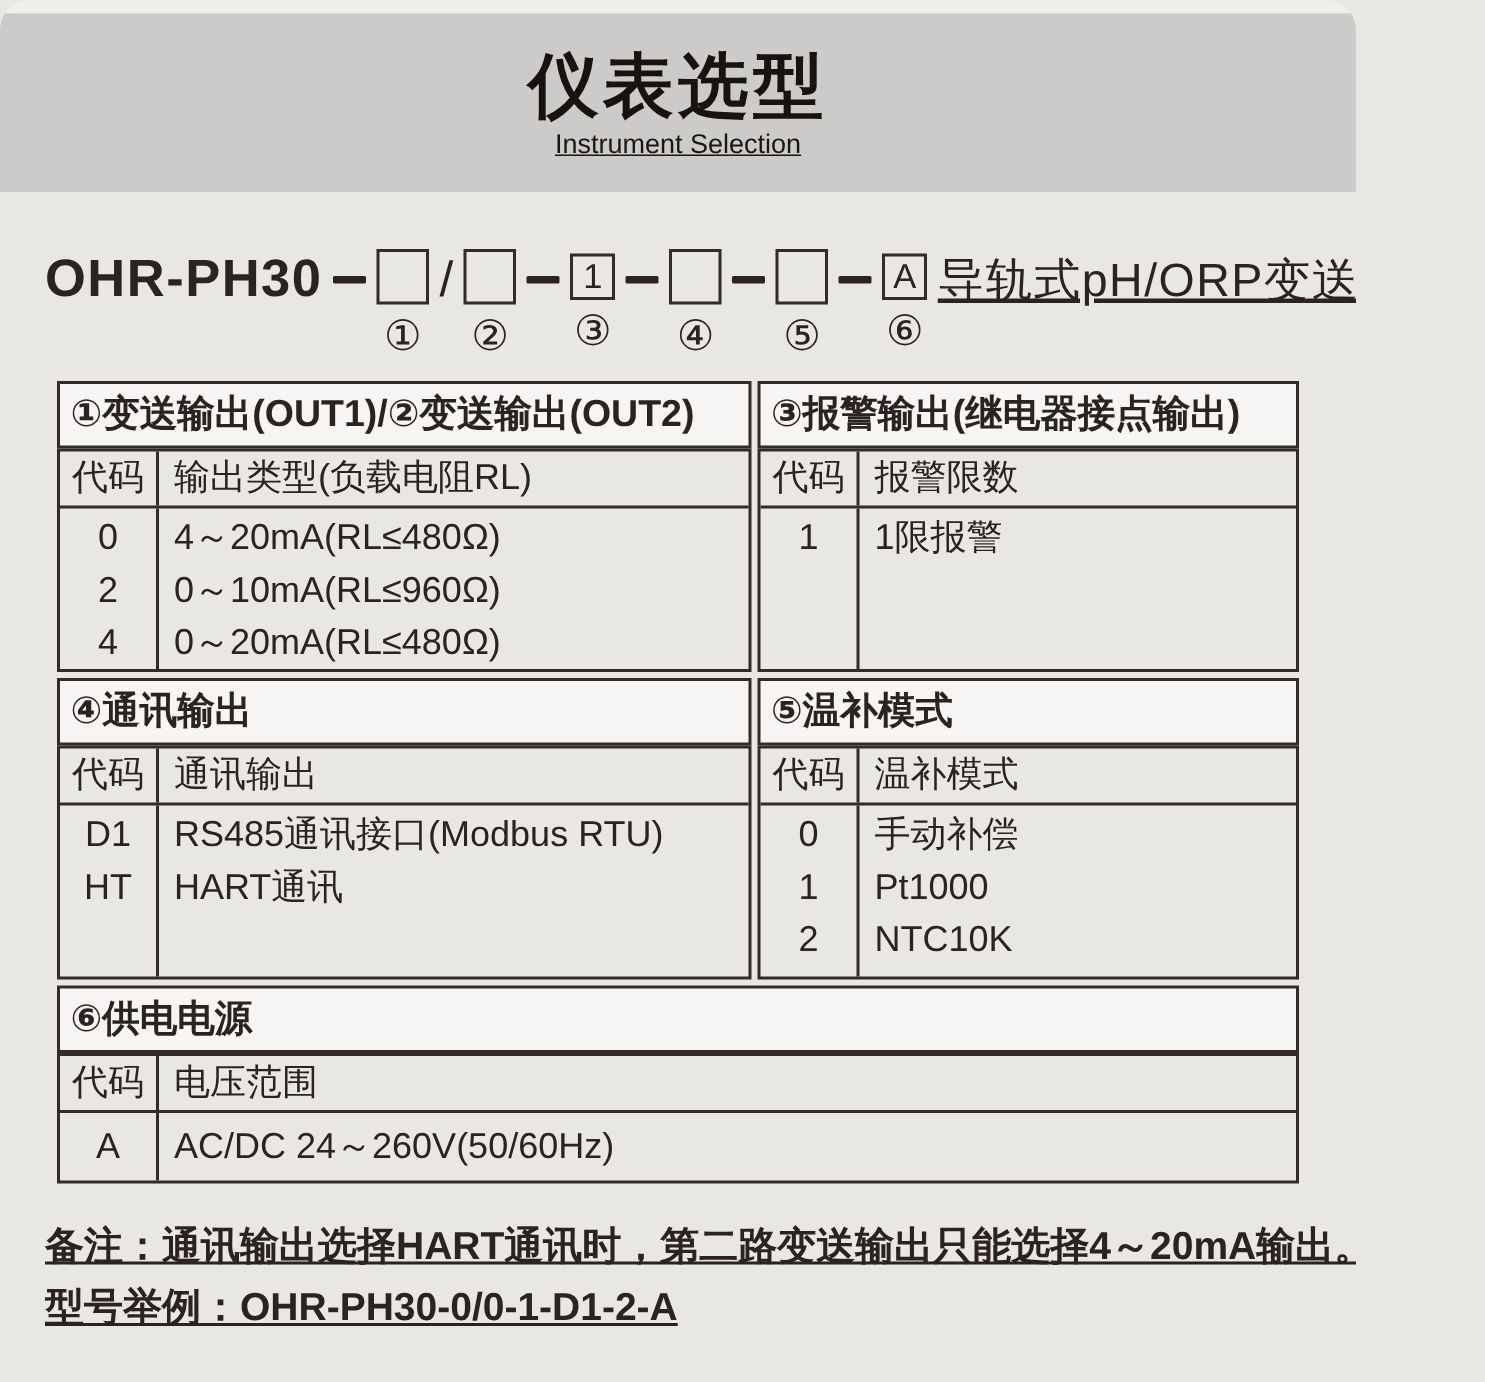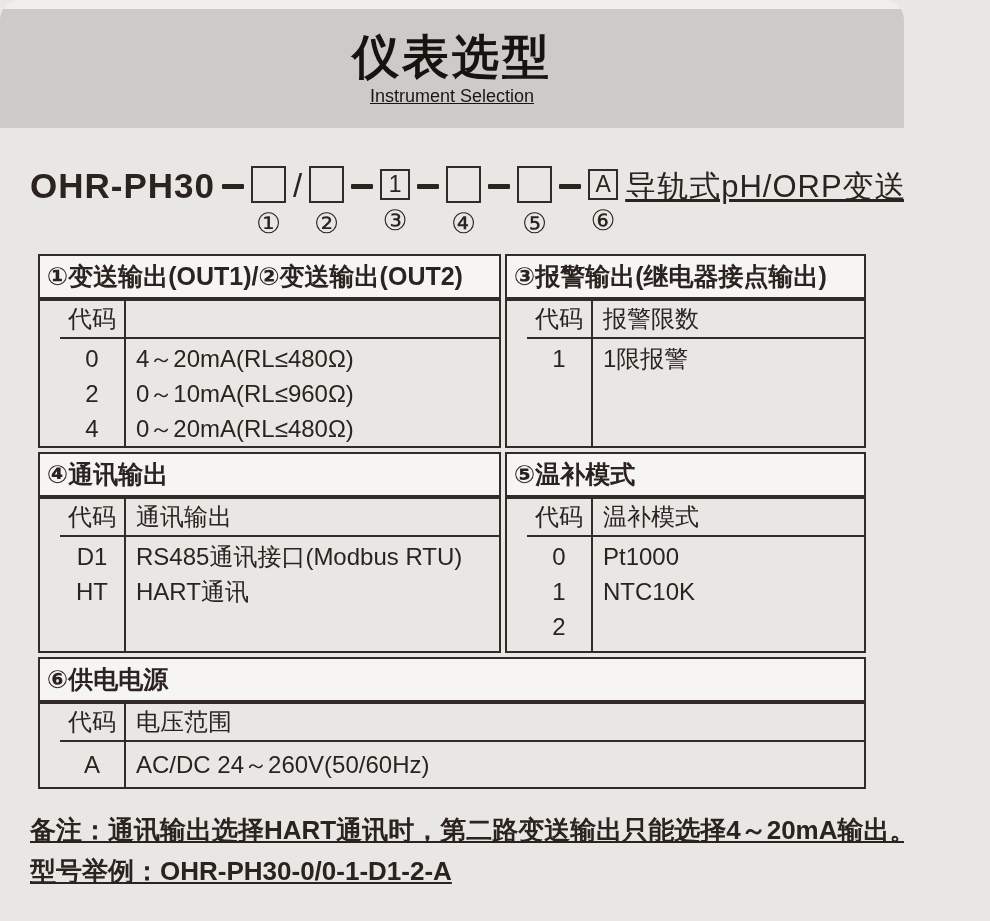--- a/index.html
+++ b/index.html
@@ -130,21 +130,20 @@
     padding: 4px 7px;
     line-height: 33px;
     white-space: nowrap;
     overflow: hidden;
   }
   .sec-body {
     border: 2.5px solid var(--border);
     flex: 1;
     display: flex;
     flex-direction: column;
-    padding-left: 20px;
   }
   .col-head {
     display: flex;
     border-bottom: 2px solid var(--border);
   }
   .col-head .code {
     flex: 0 0 66px;
     border-right: 2px solid var(--border);
     text-align: center;
     font-size: 24px;
@@ -247,20 +246,21 @@
   </div>
 
   <div class="tables">
 
     <div class="trow trow-a">
       <div class="sec sec-left">
         <div class="sec-head">①变送输出(OUT1)/②变送输出(OUT2)</div>
         <div class="sec-body">
           <div class="col-head">
             <div class="code">代码</div>
+            <div class="desc">输出类型(负载电阻RL)</div>
           </div>
           <div class="data">
             <div class="codes">
               <div class="cell">0</div>
               <div class="cell">2</div>
               <div class="cell">4</div>
             </div>
             <div class="descs">
               <div class="cell">4～20mA(RL≤480Ω)</div>
               <div class="cell">0～10mA(RL≤960Ω)</div>
@@ -315,20 +315,21 @@
             <div class="code">代码</div>
             <div class="desc">温补模式</div>
           </div>
           <div class="data">
             <div class="codes">
               <div class="cell">0</div>
               <div class="cell">1</div>
               <div class="cell">2</div>
             </div>
             <div class="descs">
+              <div class="cell">手动补偿</div>
               <div class="cell">Pt1000</div>
               <div class="cell">NTC10K</div>
             </div>
           </div>
         </div>
       </div>
     </div>
 
     <div class="trow trow-c">
       <div class="sec sec-full sec-power">

